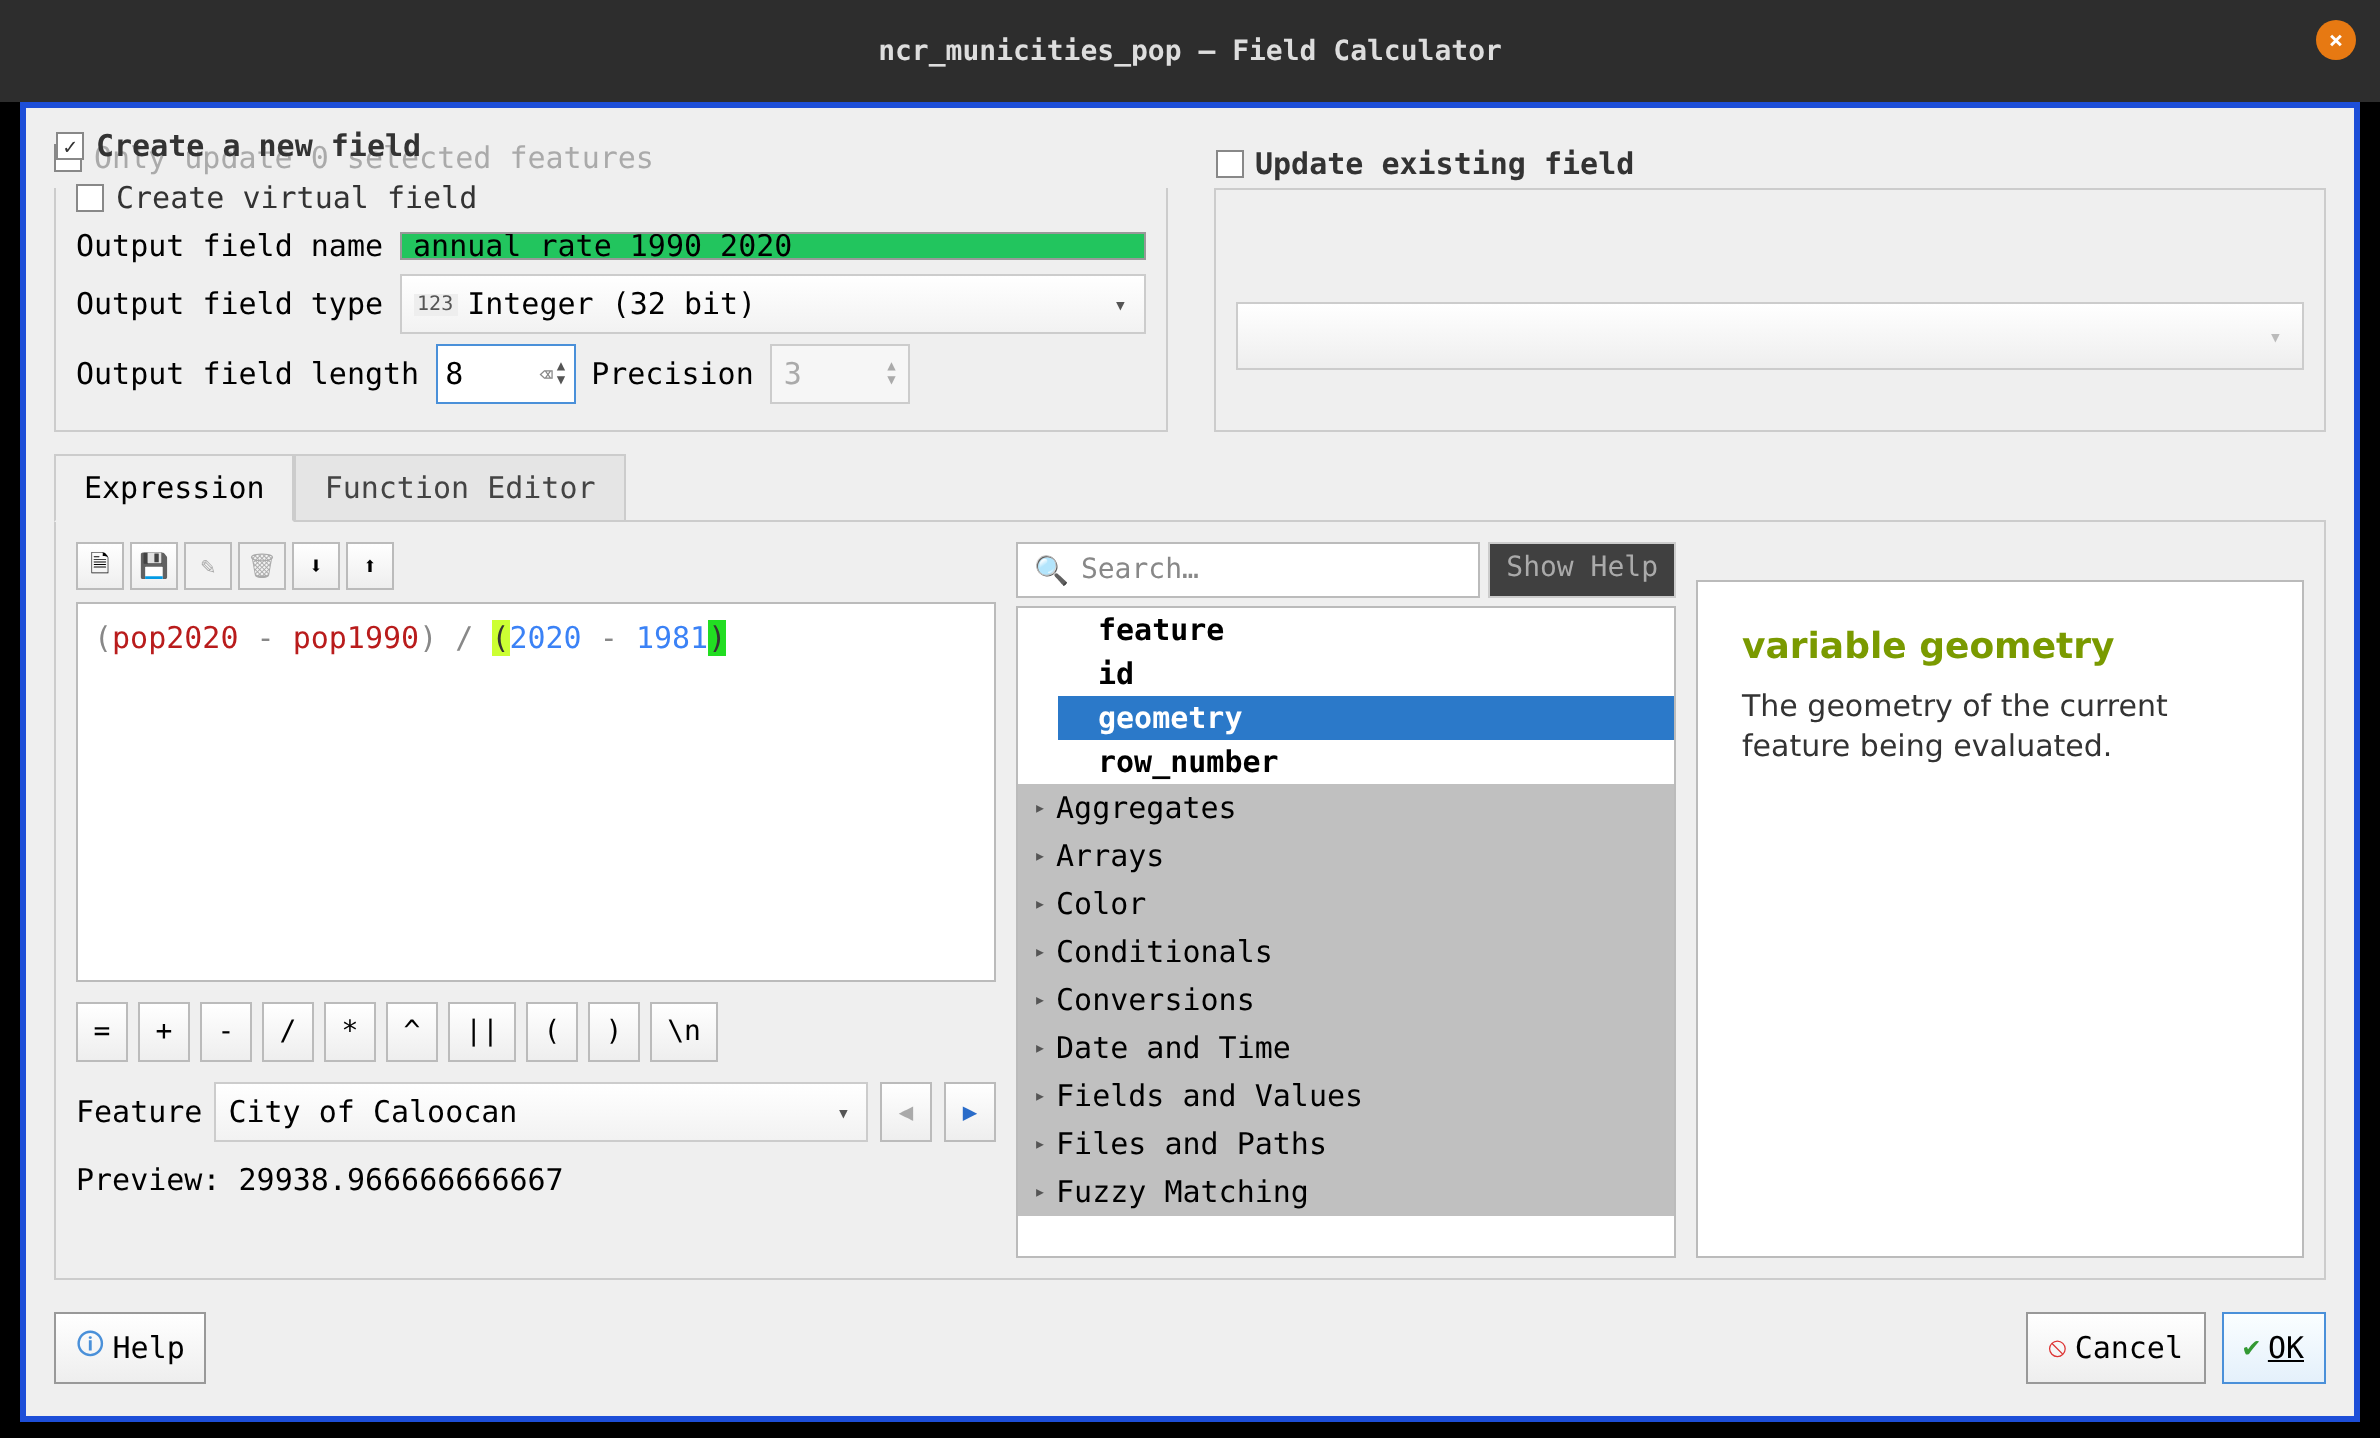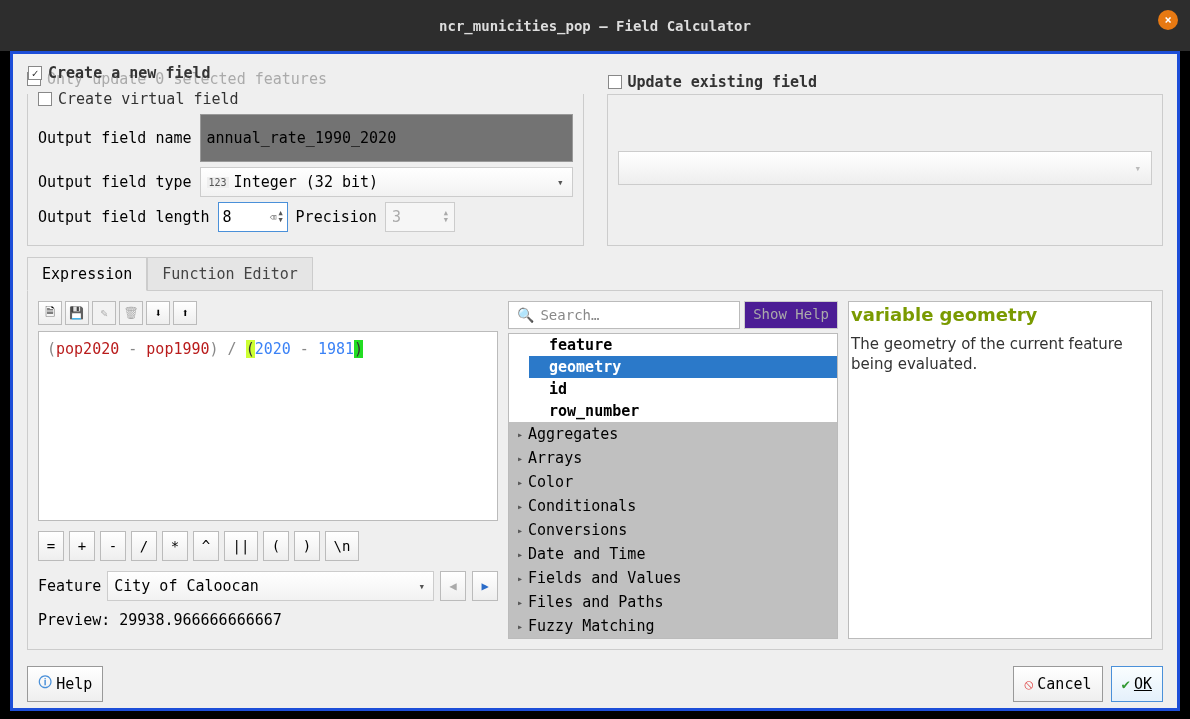--- a/index.html
+++ b/index.html
@@ -82,25 +82,25 @@
   display: flex;
   align-items: center;
   gap: 8px;
   margin: 5px 0;
   font-size: 15px;
 }
 .formrow label { white-space: nowrap; }
 .textinput {
   flex: 1;
   border: 1px solid #999;
-  background: #737373;
+  background: #22c55e;
   padding: 4px 6px;
   font-family: inherit;
   font-size: 15px;
-  height: 48px;
+  height: 14px;
 }
 .select {
   flex: 1;
   border: 1px solid #ccc;
   background: linear-gradient(#fff, #f2f2f2);
   padding: 3px 6px;
   font-family: inherit;
   font-size: 15px;
   height: 30px;
   display: flex;
@@ -237,39 +237,39 @@
   font-family: inherit;
   font-size: 14px;
   color: #888;
   display: flex;
   align-items: center;
   gap: 6px;
   height: 28px;
 }
 .helpbtn {
   border: 1px solid #ccc;
-  background: #4c1d95;
+  background: #404040;
   color: #aaa;
   padding: 4px 8px;
   font-size: 14px;
 }
 .tree {
   flex: 1;
   border: 1px solid #bbb;
   background: #fff;
   overflow-y: scroll;
   font-size: 15px;
 }
 .tree-section-top { padding-left: 20px; }
 .tree-item { padding: 2px 4px 2px 20px; font-weight: bold; }
 .tree-item.sel { background: #2b79c9; color: #fff; }
 .tree-cat { padding: 3px 4px 3px 8px; background: #c0c0c0; display: flex; align-items: center; gap: 5px; }
 .tree-cat .arrow { font-size: 10px; color: #555; }
 
-.rightpane { flex: 1; border: 1px solid #bbb; background: #fff; padding: 2px; font-family: "DejaVu Sans", sans-serif; }
+.rightpane { flex: 1; border: 1px solid #bbb; background: #fff; padding: 22px; font-family: "DejaVu Sans", sans-serif; margin-top: 19px; }
 .rightpane h3 { color: #7a9a00; font-size: 18px; font-weight: bold; margin-bottom: 10px; }
 .rightpane p { font-size: 15px; color: #333; line-height: 1.3; }
 
 .bottom-buttons {
   display: flex;
   margin-top: 10px;
   padding: 6px 0;
 }
 .dlg-btn {
   border: 1px solid #999;
@@ -397,22 +397,22 @@
       <div class="searchrow">
         <div class="searchbox">
           <span>🔍</span>
           <span>Search…</span>
         </div>
         <div class="helpbtn">Show Help</div>
       </div>
       <div class="tree">
         <div id="tree-top" class="tree-section-top">
             <div class="tree-item">feature</div>
+            <div class="tree-item">id</div>
             <div class="tree-item sel">geometry</div>
-            <div class="tree-item">id</div>
             <div class="tree-item">row_number</div>
           </div>
         <div id="tree-cats">
             <div class="tree-cat"><span class="arrow">▸</span>Aggregates</div>
             <div class="tree-cat"><span class="arrow">▸</span>Arrays</div>
             <div class="tree-cat"><span class="arrow">▸</span>Color</div>
             <div class="tree-cat"><span class="arrow">▸</span>Conditionals</div>
             <div class="tree-cat"><span class="arrow">▸</span>Conversions</div>
             <div class="tree-cat"><span class="arrow">▸</span>Date and Time</div>
             <div class="tree-cat"><span class="arrow">▸</span>Fields and Values</div>

